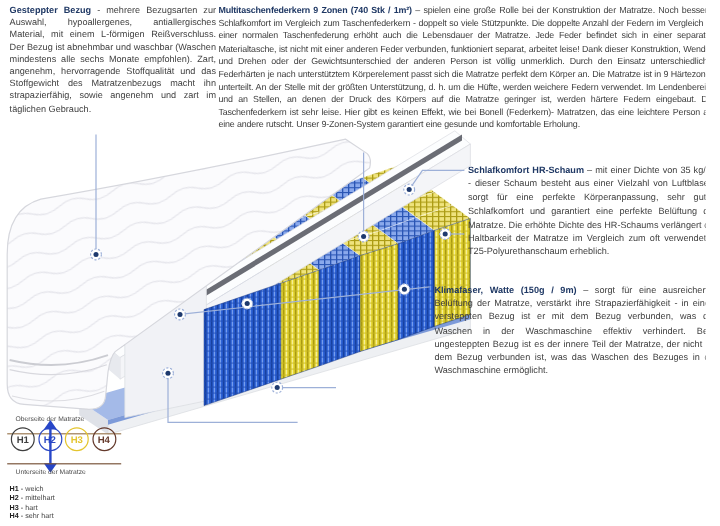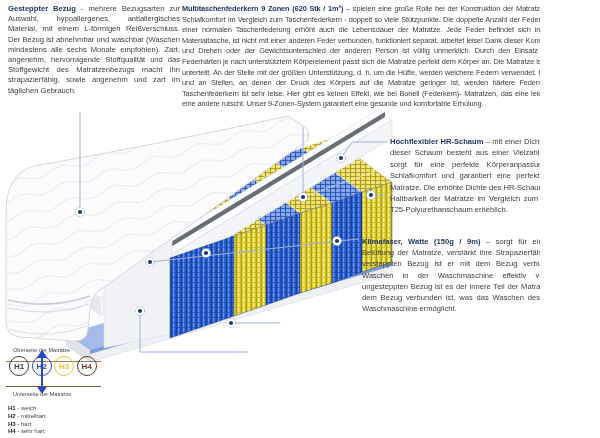--- a/index.html
+++ b/index.html
@@ -1,17 +1,17 @@
 <!DOCTYPE html>
 <html><head>
 <meta charset="utf-8">
 <style>
   html,body{margin:0;padding:0;background:#fff;}
   #page{position:relative;width:540px;height:438px;background:#ffffff;overflow:hidden;
-        font-family:"Liberation Sans",sans-serif;color:#3e3e3e;}
+        font-family:"Liberation Sans",sans-serif;color:#3e3e3e;padding-left:48px;}
   #art{position:absolute;left:0;top:0;z-index:1;}
   .tb{position:absolute;z-index:2;text-align:justify;color:#3e3e3e;}
   .tb b{color:#1f3864;}
   .col-left{left:8px;top:4px;width:172px;font-size:7.6px;line-height:10.2px;}
   .col-right{left:182px;top:4px;width:414px;font-size:7.4px;line-height:10.6px;letter-spacing:-0.12px;}
   .blk-hr{left:390px;top:136px;width:207px;font-size:7.6px;line-height:11.4px;}
   .blk-klima{left:362px;top:236px;width:236px;font-size:7.6px;line-height:11.2px;}
   .blk-polster{left:283px;top:317px;width:314px;font-size:7.6px;line-height:11.4px;}
   .blk-t25{left:252px;top:347px;width:345px;font-size:7.6px;line-height:11.8px;}
   .tb p{margin:0;}
@@ -175,26 +175,26 @@
         </g>
     </g>
   </svg>
 
   <div class="tb col-left">
     <p><b>Gesteppter Bezug</b>
        <span>- mehrere Bezugsarten zur Auswahl, hypoallergenes, antiallergisches Material, mit einem L-förmigen Reißverschluss. Der Bezug ist abnehmbar und waschbar (Waschen mindestens alle sechs Monate empfohlen). Zart, angenehm, hervorragende Stoffqualität und das Stoffgewicht des Matratzenbezugs macht ihn strapazierfähig, sowie angenehm und zart im täglichen Gebrauch.</span></p>
   </div>
 
   <div class="tb col-right">
-    <p><b>Multitaschenfederkern 9 Zonen (620 Stk / 1m²)</b>
+    <p><b>Multitaschenfederkern 9 Zonen (740 Stk / 1m²)</b>
        <span>–  spielen eine große Rolle bei der Konstruktion der Matratze. Noch besserer Schlafkomfort im Vergleich zum Taschenfederkern - doppelt so viele Stützpunkte. Die doppelte Anzahl der Federn im Vergleich zu einer normalen Taschenfederung erhöht auch die Lebensdauer der Matratze. Jede Feder befindet sich in einer separaten Materialtasche, ist nicht mit einer anderen Feder verbunden, funktioniert separat, arbeitet leise! Dank dieser Konstruktion, Wenden und Drehen oder der Gewichtsunterschied der anderen Person ist völlig unmerklich. Durch den Einsatz unterschiedlicher Federhärten je nach unterstütztem Körperelement passt sich die Matratze perfekt dem Körper an. Die Matratze ist in 9 Härtezonen unterteilt. An der Stelle mit der größten Unterstützung, d. h. um die Hüfte, werden weichere Federn verwendet. Im Lendenbereich und an Stellen, an denen der Druck des Körpers auf die Matratze geringer ist, werden härtere Federn eingebaut. Der Taschenfederkern ist sehr leise. Hier gibt es keinen Effekt, wie bei Bonell (Federkern)- Matratzen, das eine leichtere Person auf eine andere rutscht. Unser 9-Zonen-System garantiert eine gesunde und komfortable Erholung.</span></p>
   </div>
 
   <div class="tb blk-hr">
-    <p><b>Hochflexibler HR-Schaum</b>
+    <p><b>Schlafkomfort HR-Schaum</b>
        <span>–  mit einer Dichte von 35 kg/m³ - dieser Schaum besteht aus einer Vielzahl von Luftblasen, sorgt für eine perfekte Körperanpassung, sehr guten Schlafkomfort und garantiert eine perfekte Belüftung der Matratze. Die erhöhte Dichte des HR-Schaums verlängert die Haltbarkeit der Matratze im Vergleich zum oft verwendeten T25-Polyurethanschaum erheblich.</span></p>
   </div>
 
   <div class="tb blk-klima">
     <p><b>Klimafaser, Watte (150g / 9m)</b>
        <span>–  sorgt für eine ausreichende Belüftung der Matratze, verstärkt ihre Strapazierfähigkeit - in einem versteppten Bezug ist er mit dem Bezug verbunden, was das Waschen in der Waschmaschine effektiv verhindert. Beim ungesteppten Bezug ist es der innere Teil der Matratze, der nicht mit dem Bezug verbunden ist, was das Waschen des Bezuges in der Waschmaschine ermöglicht.</span></p>
   </div>
 
 
 

